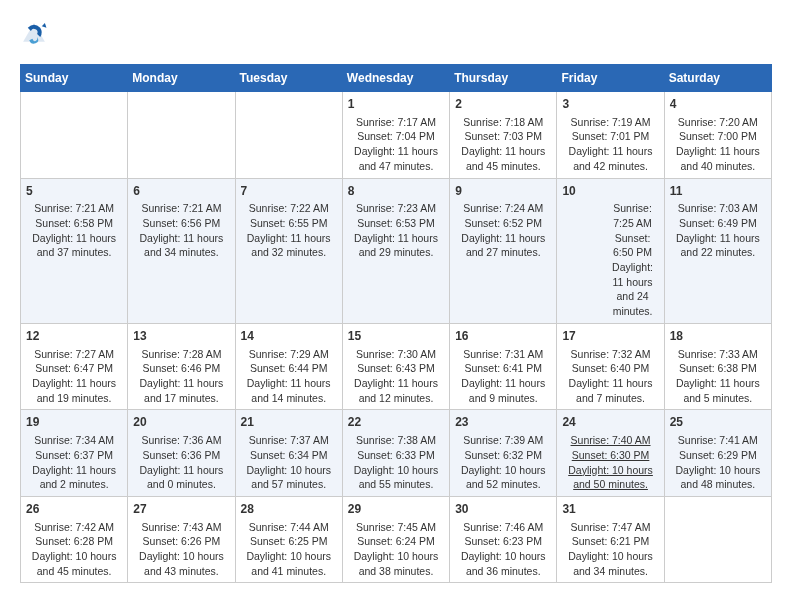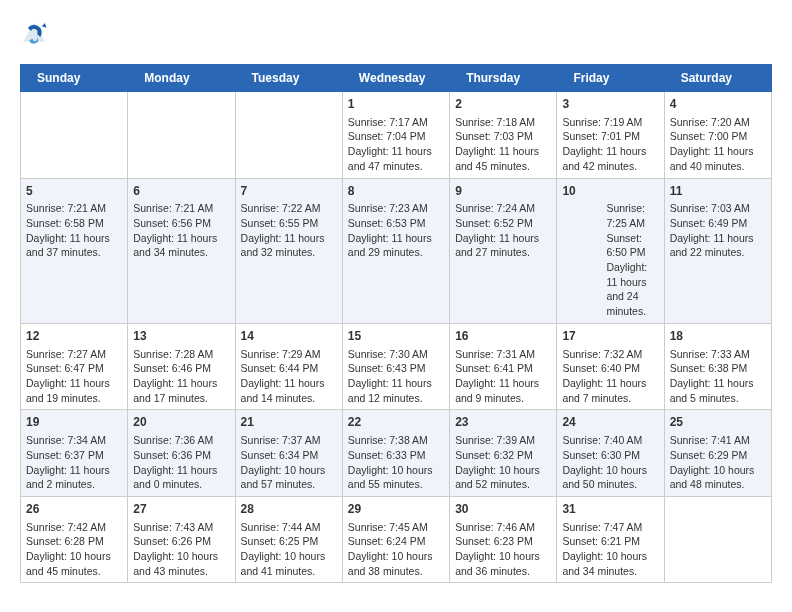--- a/index.html
+++ b/index.html
@@ -48,21 +48,21 @@
       color: #444;
     }
     table {
       width: 100%;
       border-collapse: collapse;
       font-size: 11px;
     }
     thead tr th {
       background: #2a68b5;
       color: #fff;
-      padding: 6px 16px;
+      padding: 6px 4px;
       text-align: left;
       font-size: 12px;
       font-weight: bold;
       border: 1px solid #2a68b5;
       margin-left: 15px;
     }
     tbody tr td {
       border: 1px solid #ccc;
       vertical-align: top;
       padding: 4px 5px;
@@ -80,20 +80,21 @@
     }
     .day-num {
       font-weight: bold;
       font-size: 12px;
       display: block;
       margin-bottom: 2px;
     }
     .day-info {
       font-size: 10.5px;
       color: #333;
+      text-align: center;
     }
     td.empty {
       background: #f9f9f9;
     }
   </style>
 </head>
 <body>
 
 <div class="header">
   <div class="logo">
@@ -271,21 +272,21 @@
 Daylight: 10 hours and 55 minutes.</div>
         </td>
         <td>
           <span class="day-num">23</span>
           <div class="day-info" style="white-space: pre-line;">Sunrise: 7:39 AM
 Sunset: 6:32 PM
 Daylight: 10 hours and 52 minutes.</div>
         </td>
         <td>
           <span class="day-num">24</span>
-          <div class="day-info" style="white-space: pre-line;">Sunrise: 7:40 AM
+          <div class="day-info" style="white-space: pre-line; text-decoration: underline;">Sunrise: 7:40 AM
 Sunset: 6:30 PM
 Daylight: 10 hours and 50 minutes.</div>
         </td>
         <td>
           <span class="day-num">25</span>
           <div class="day-info" style="white-space: pre-line;">Sunrise: 7:41 AM
 Sunset: 6:29 PM
 Daylight: 10 hours and 48 minutes.</div>
         </td>
       </tr>

